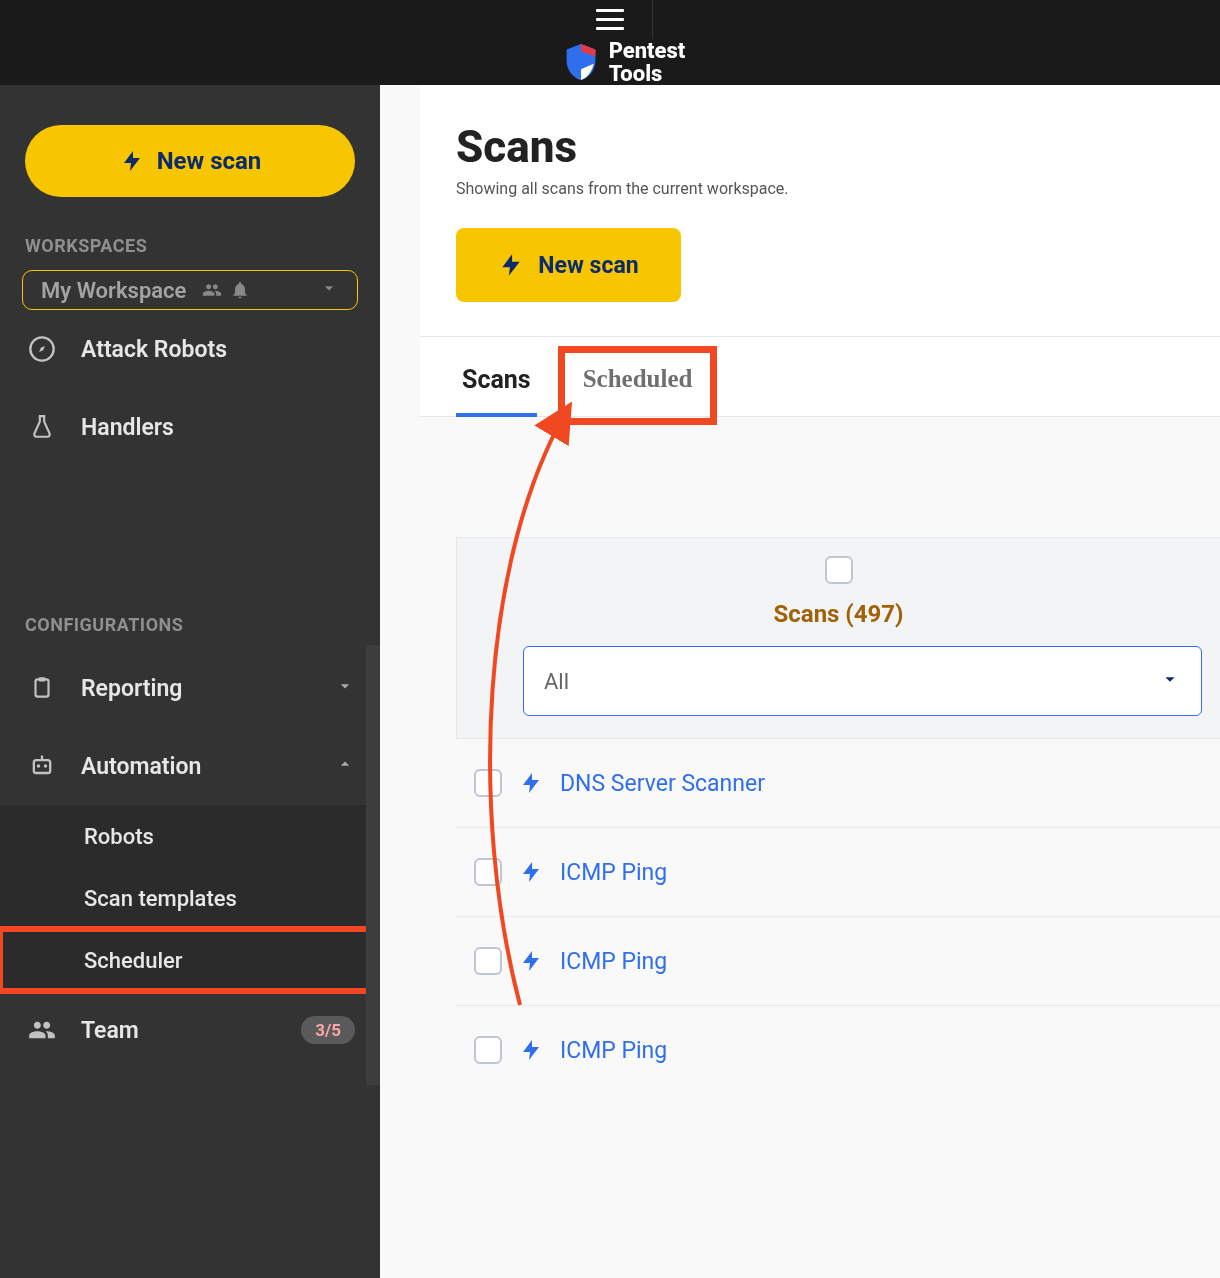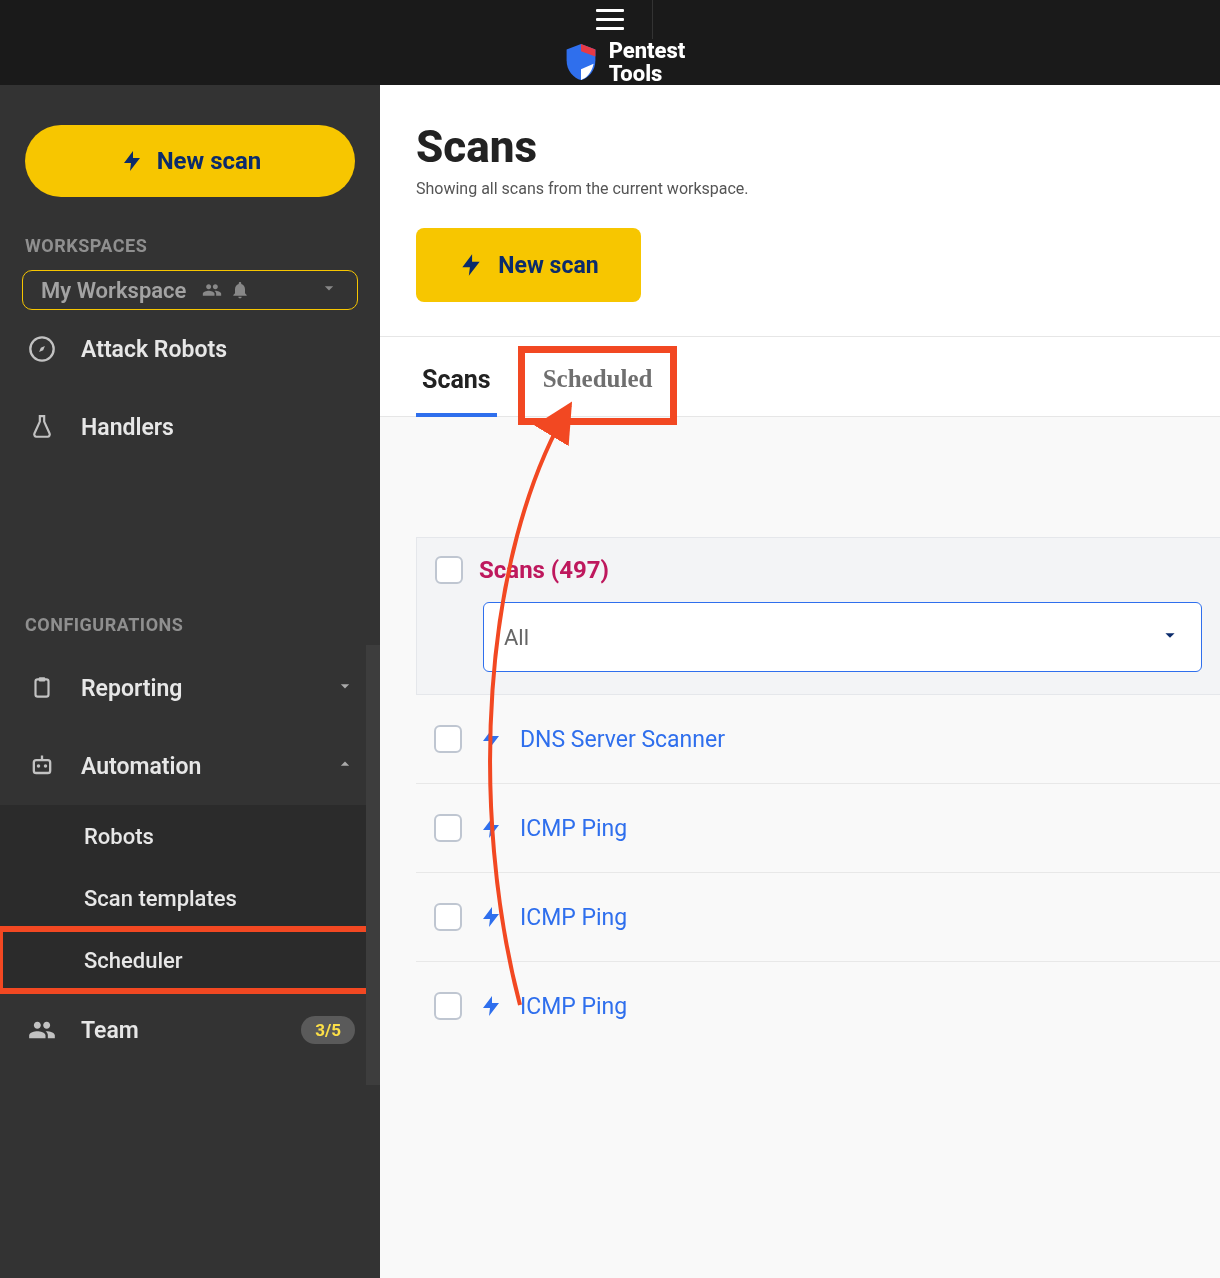--- a/index.html
+++ b/index.html
@@ -19,40 +19,40 @@
     .sidebar-inner { height: 100%; overflow: hidden; position: relative; }
     .new-scan-sidebar { margin: 40px 25px 0 25px; background: #f7c600; border-radius: 36px; height: 72px; display: flex; align-items: center; justify-content: center; gap: 12px; color: #0b2b6b; font-weight: 700; font-size: 24px; }
     .section-label { color: #8f8f8f; font-size: 18px; font-weight: 700; letter-spacing: 0.5px; padding: 38px 25px 14px 25px; }
     .workspace-box { margin: 0 22px; border: 1.5px solid #f7c600; border-radius: 10px; height: 40px; display: flex; align-items: center; padding: 0 18px; color: #a3a3a3; font-size: 22px; font-weight: 600; gap: 16px; }
     .ws-icons { display: flex; align-items: center; gap: 8px; color: #888; }
     .chev { margin-left: auto; color: #888; }
     .nav-item { display: flex; align-items: center; gap: 22px; padding: 0 25px; height: 78px; color: #e7e7e7; font-size: 23px; font-weight: 600; }
     .nav-item.level2 { padding-left: 84px; height: 62px; font-weight: 500; font-size: 22px; }
     .nav-icon { width: 34px; height: 34px; display:flex; align-items:center; justify-content:center; color:#c9c9c9; }
     .expand-chev { margin-left: auto; color: #aaa; }
-    .badge { margin-left: auto; background: #5a5a5a; color: #fde047; font-size: 17px; font-weight: 700; padding: 4px 14px; border-radius: 16px; }
+    .badge { margin-left: auto; background: #5a5a5a; color: #fca5a5; font-size: 17px; font-weight: 700; padding: 4px 14px; border-radius: 16px; }
     .automation-sub { background: #2b2b2b; }
     .scheduler-highlight { outline: 6px solid #f24822; outline-offset: -3px; }
     .scrollbar-track { position: absolute; right: 0; top: 560px; width: 14px; height: 440px; background: #3d3d3d; }
     
     
-    .main { position: absolute; top:85px; left:380px; right:0; bottom:0; background: #f9f9f9; }
+    .main { position: absolute; top:85px; left:380px; right:0; bottom:0; background: #f9f9f9; padding-left: 40px; }
     .main-head { padding: 36px 0 0 36px; background:#fff; border-bottom:1px solid #e6e6e6; }
     .title { font-size: 44px; font-weight: 800; color:#222; }
     .subtitle { font-size: 16px; color:#555; margin-top: 6px; }
     .new-scan-main { margin-top: 30px; margin-bottom: 34px; max-width:225px; height: 74px; background: #f7c600; border-radius: 8px; display: flex; align-items: center; justify-content: center; gap: 14px; color:#0b2b6b; font-weight: 700; font-size: 23px; }
     .tabs { display:flex; gap: 30px; padding: 18px 0 0 36px; border-bottom: 1px solid #e6e6e6; background:#fff; }
     .tab { font-size: 25px; font-weight: 700; color:#6f6f6f; padding: 10px 6px 22px 6px; position:relative; }
     .tab.active { color:#222; }
     .tab.active::after { content:""; position:absolute; left:0; right:0; bottom:-1px; height:4px; background:#2f6fed; }
     .scheduled-highlight { outline: 7px solid #f24822; outline-offset: 2px; padding:10px 16px 16px 16px;font-family:Liberation Serif, serif; }
     
     .list-area { padding: 120px 0 0 36px; }
     .list-header { background:#f3f4f6; border:1px solid #e5e7eb; border-right:none; padding: 18px 18px 22px 18px; }
-    .list-header-top { display:flex; align-items:center; gap:16px; font-size:24px; font-weight:700; color:#be185d; }
+    .list-header-top { display:flex; align-items:center; gap:16px; font-size:24px; font-weight:700; color:#a16207;flex-direction:column; }
     .cb { width:28px; height:28px; border:2px solid #bfc6d1; border-radius:6px; background:#fff; flex-shrink:0; }
     .filter-select { margin-left:48px; margin-top:18px; border:1.5px solid #2f6fed; border-radius:6px; height:70px; display:flex; align-items:center; padding: 0 20px; color:#666; font-size:22px; background:#fff;text-align:right; }
     .filter-select .sel-chev { margin-left:auto; color:#0b2b6b; }
     .row { display:flex; align-items:center; gap:16px; padding: 30px 18px; border-bottom:1px solid #e8e8e8; }
     .row-link { color:#2f6fed; font-weight:400; font-size:23px; }
     
     .bolt { width:26px; height:26px; display:inline-flex; align-items:center; justify-content:center; color:#0b2b6b; flex-shrink:0; }
     .bolt-blue { color:#2f6fed; }
     
     

